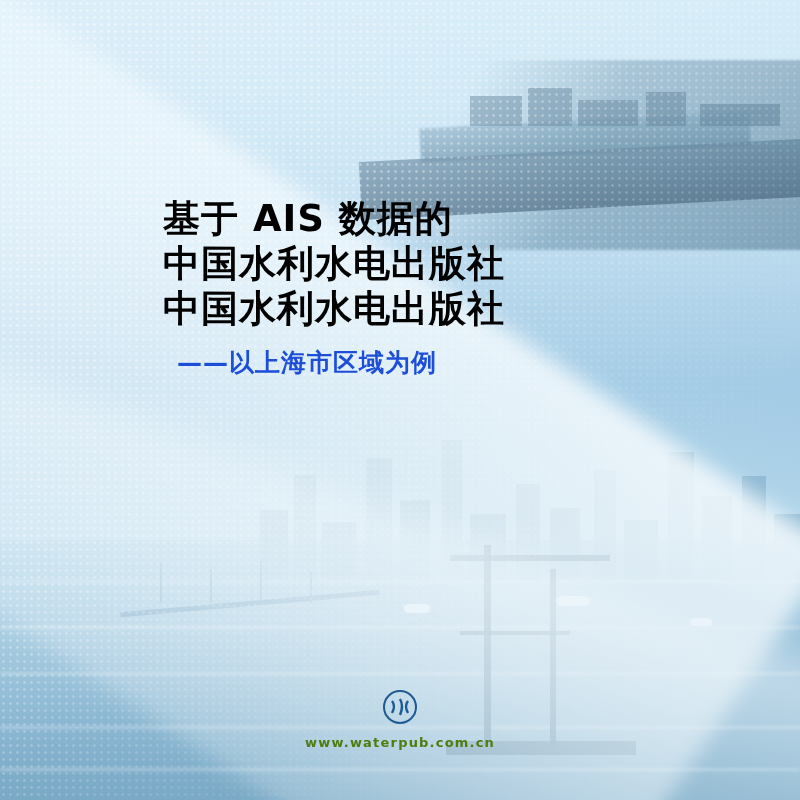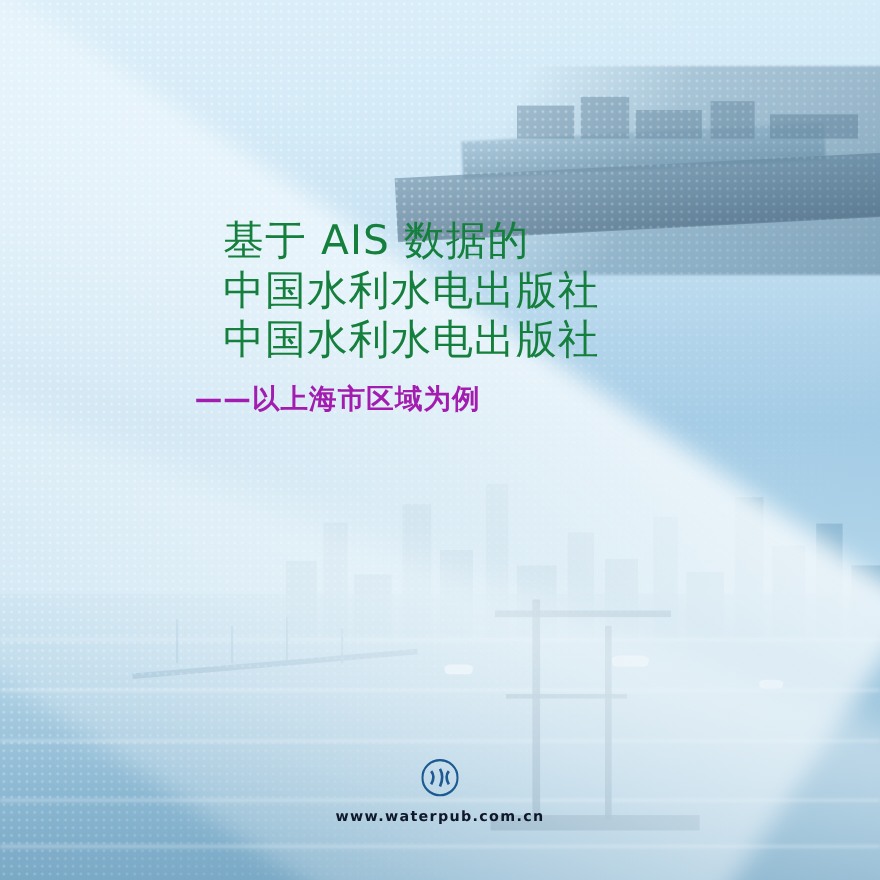--- a/index.html
+++ b/index.html
@@ -205,37 +205,36 @@
   }
 
   .title-block {
     position: absolute;
     left: 163px;
     top: 196px;
     width: 520px;
   }
   .title-line {
     font-family: "DejaVu Sans", "Liberation Sans", sans-serif;
-    font-weight: normal;
+    font-weight: bold;
     font-size: 37px;
     line-height: 45px;
     letter-spacing: 1px;
-    color: #15803d;
+    color: #000000;
     white-space: nowrap;
-    margin-left: 40px;
   }
   .subtitle {
     margin-top: 16px;
     margin-left: 14px;
     font-family: "DejaVu Sans", "Liberation Sans", sans-serif;
     font-weight: bold;
     font-size: 25px;
     line-height: 32px;
     letter-spacing: 1px;
-    color: #a21caf;
+    color: #1d4ed8;
     white-space: nowrap;
   }
   .authors {
     position: absolute;
     left: 168px;
     top: 415px;
     font-family: "DejaVu Sans", "Liberation Sans", sans-serif;
     font-size: 17px;
     letter-spacing: 2px;
     color: #1d4f7c;
@@ -267,21 +266,21 @@
     letter-spacing: 1px;
     color: #1d5a92;
     white-space: nowrap;
   }
   .pub-url {
     margin-top: 7px;
     font-family: "DejaVu Sans", "Liberation Sans", sans-serif;
     font-size: 13px;
     font-weight: bold;
     letter-spacing: 1.2px;
-    color: #0f172a;
+    color: #4d7c0f;
   }
 </style>
 </head>
 <body>
 
 <div class="cover">
 
   <div class="bg-base"></div>
 
   <div class="bg-ship"></div>

